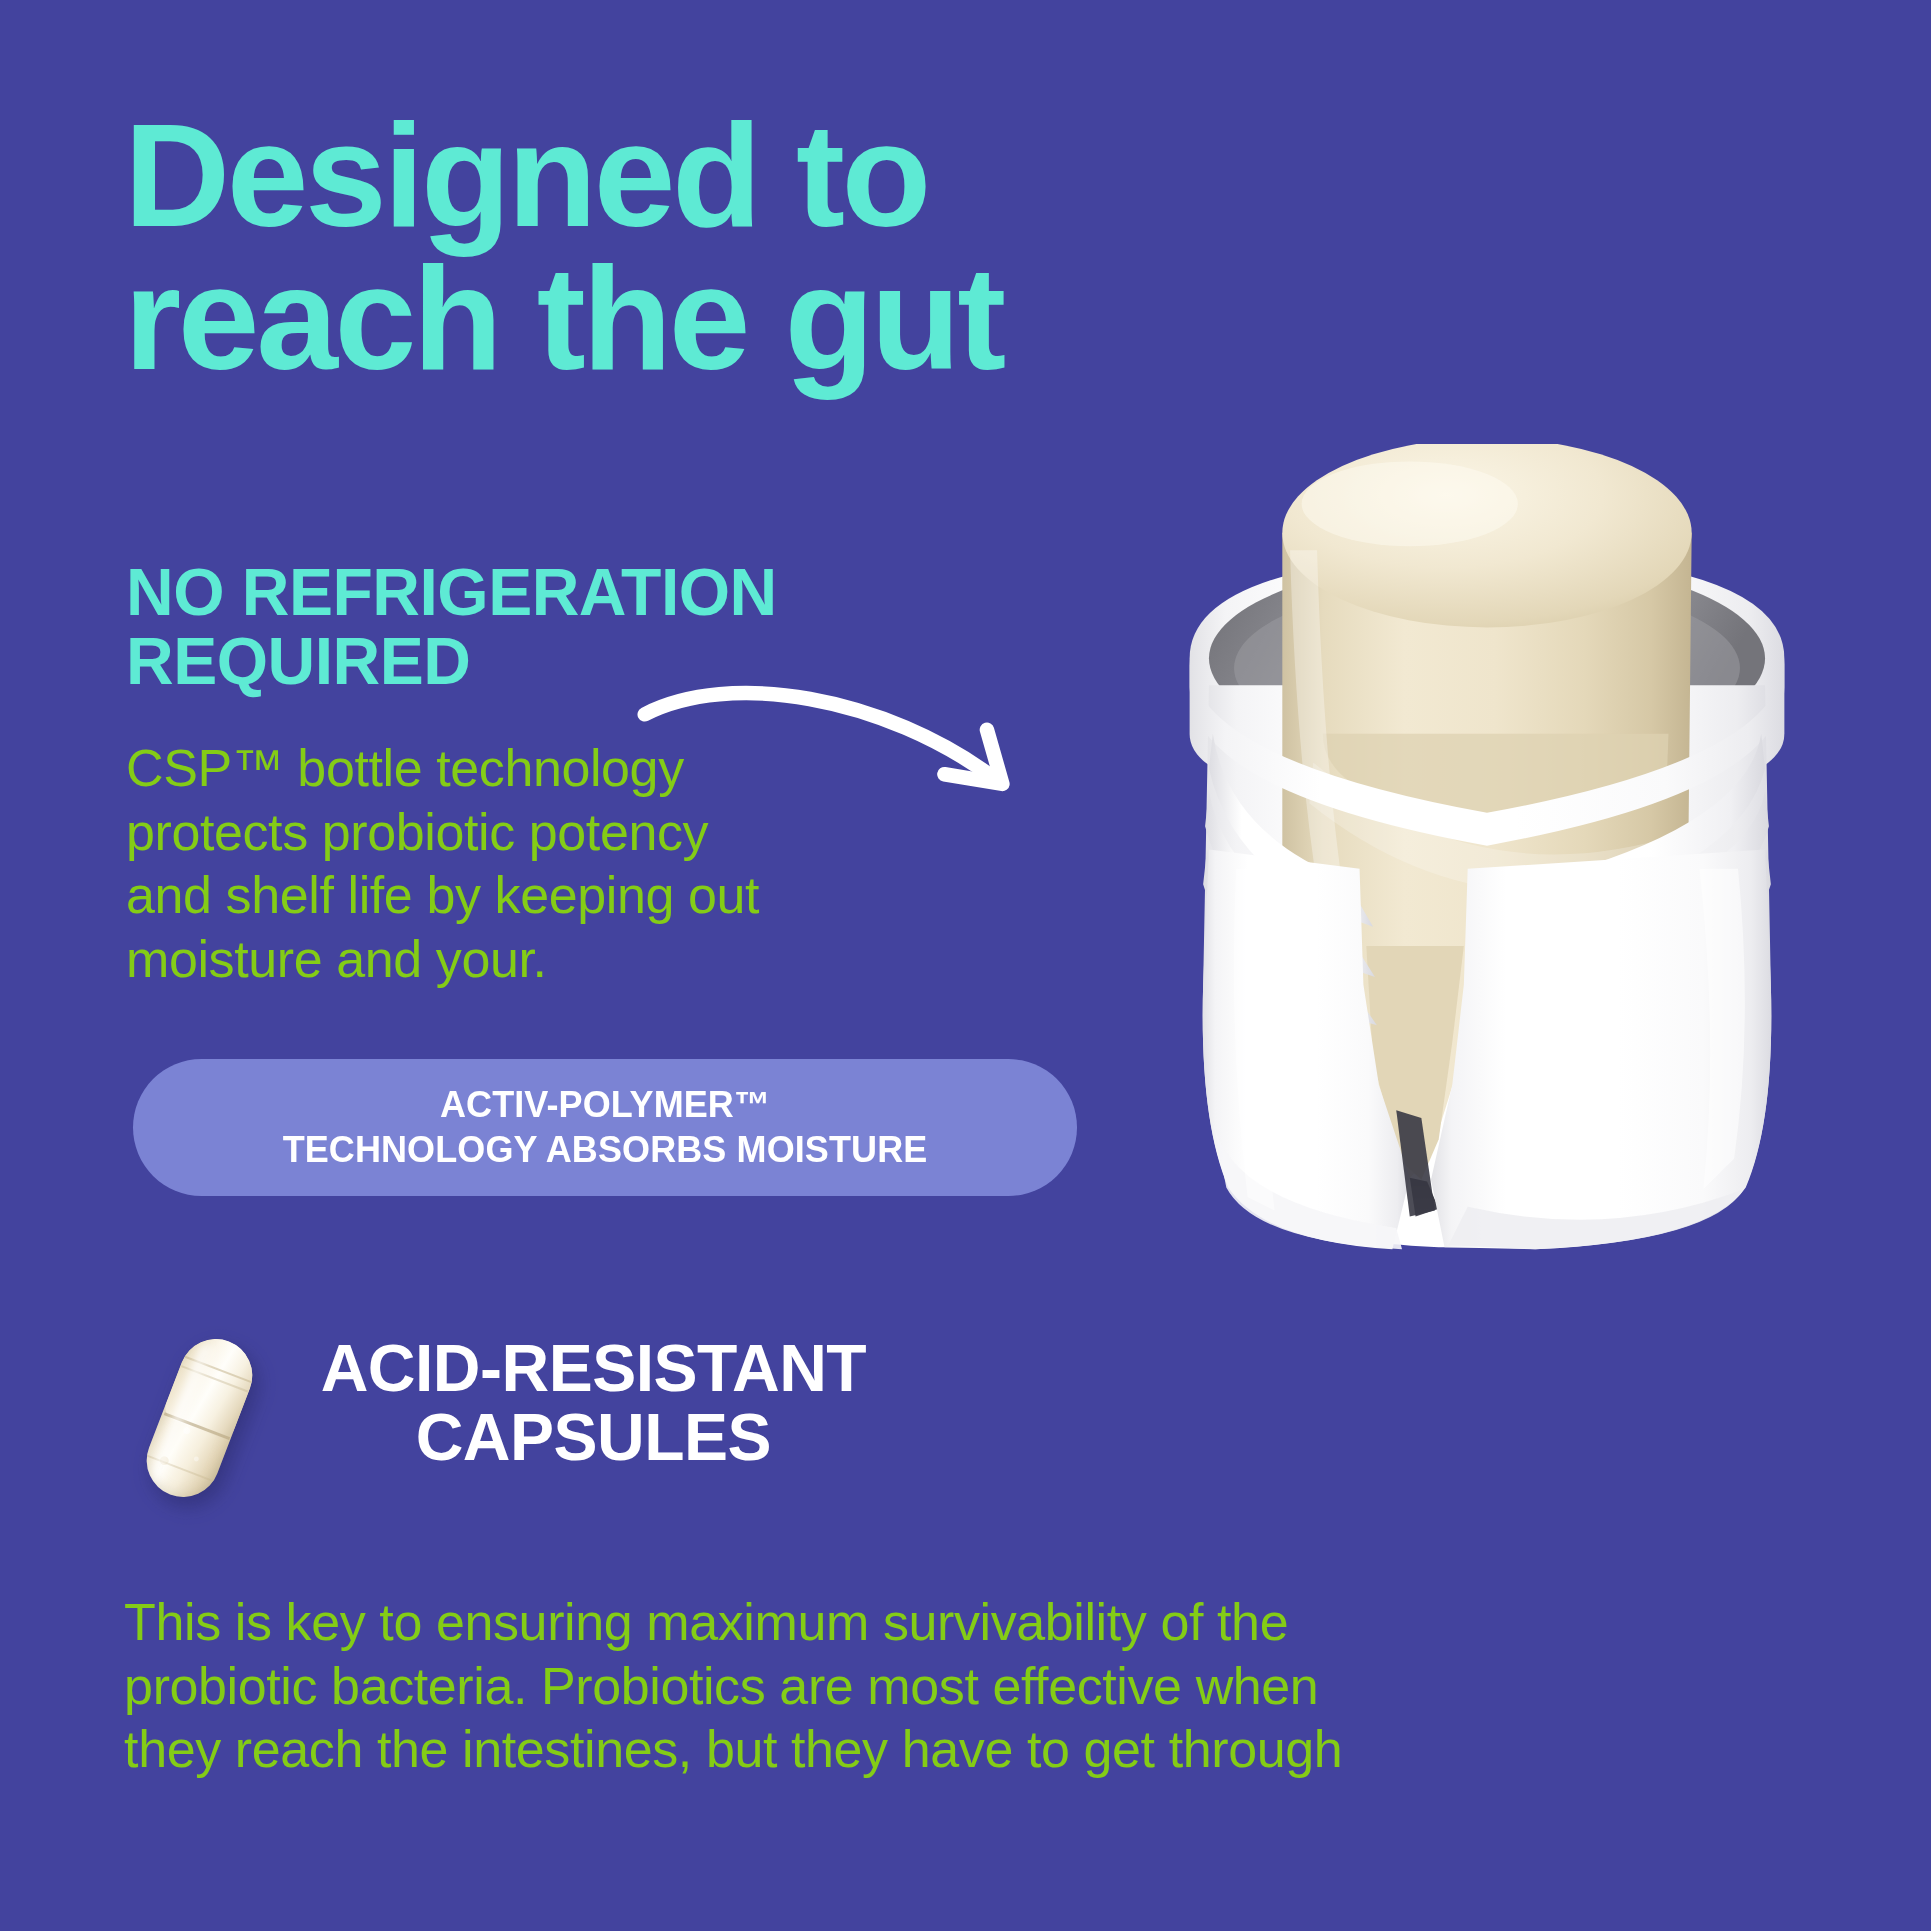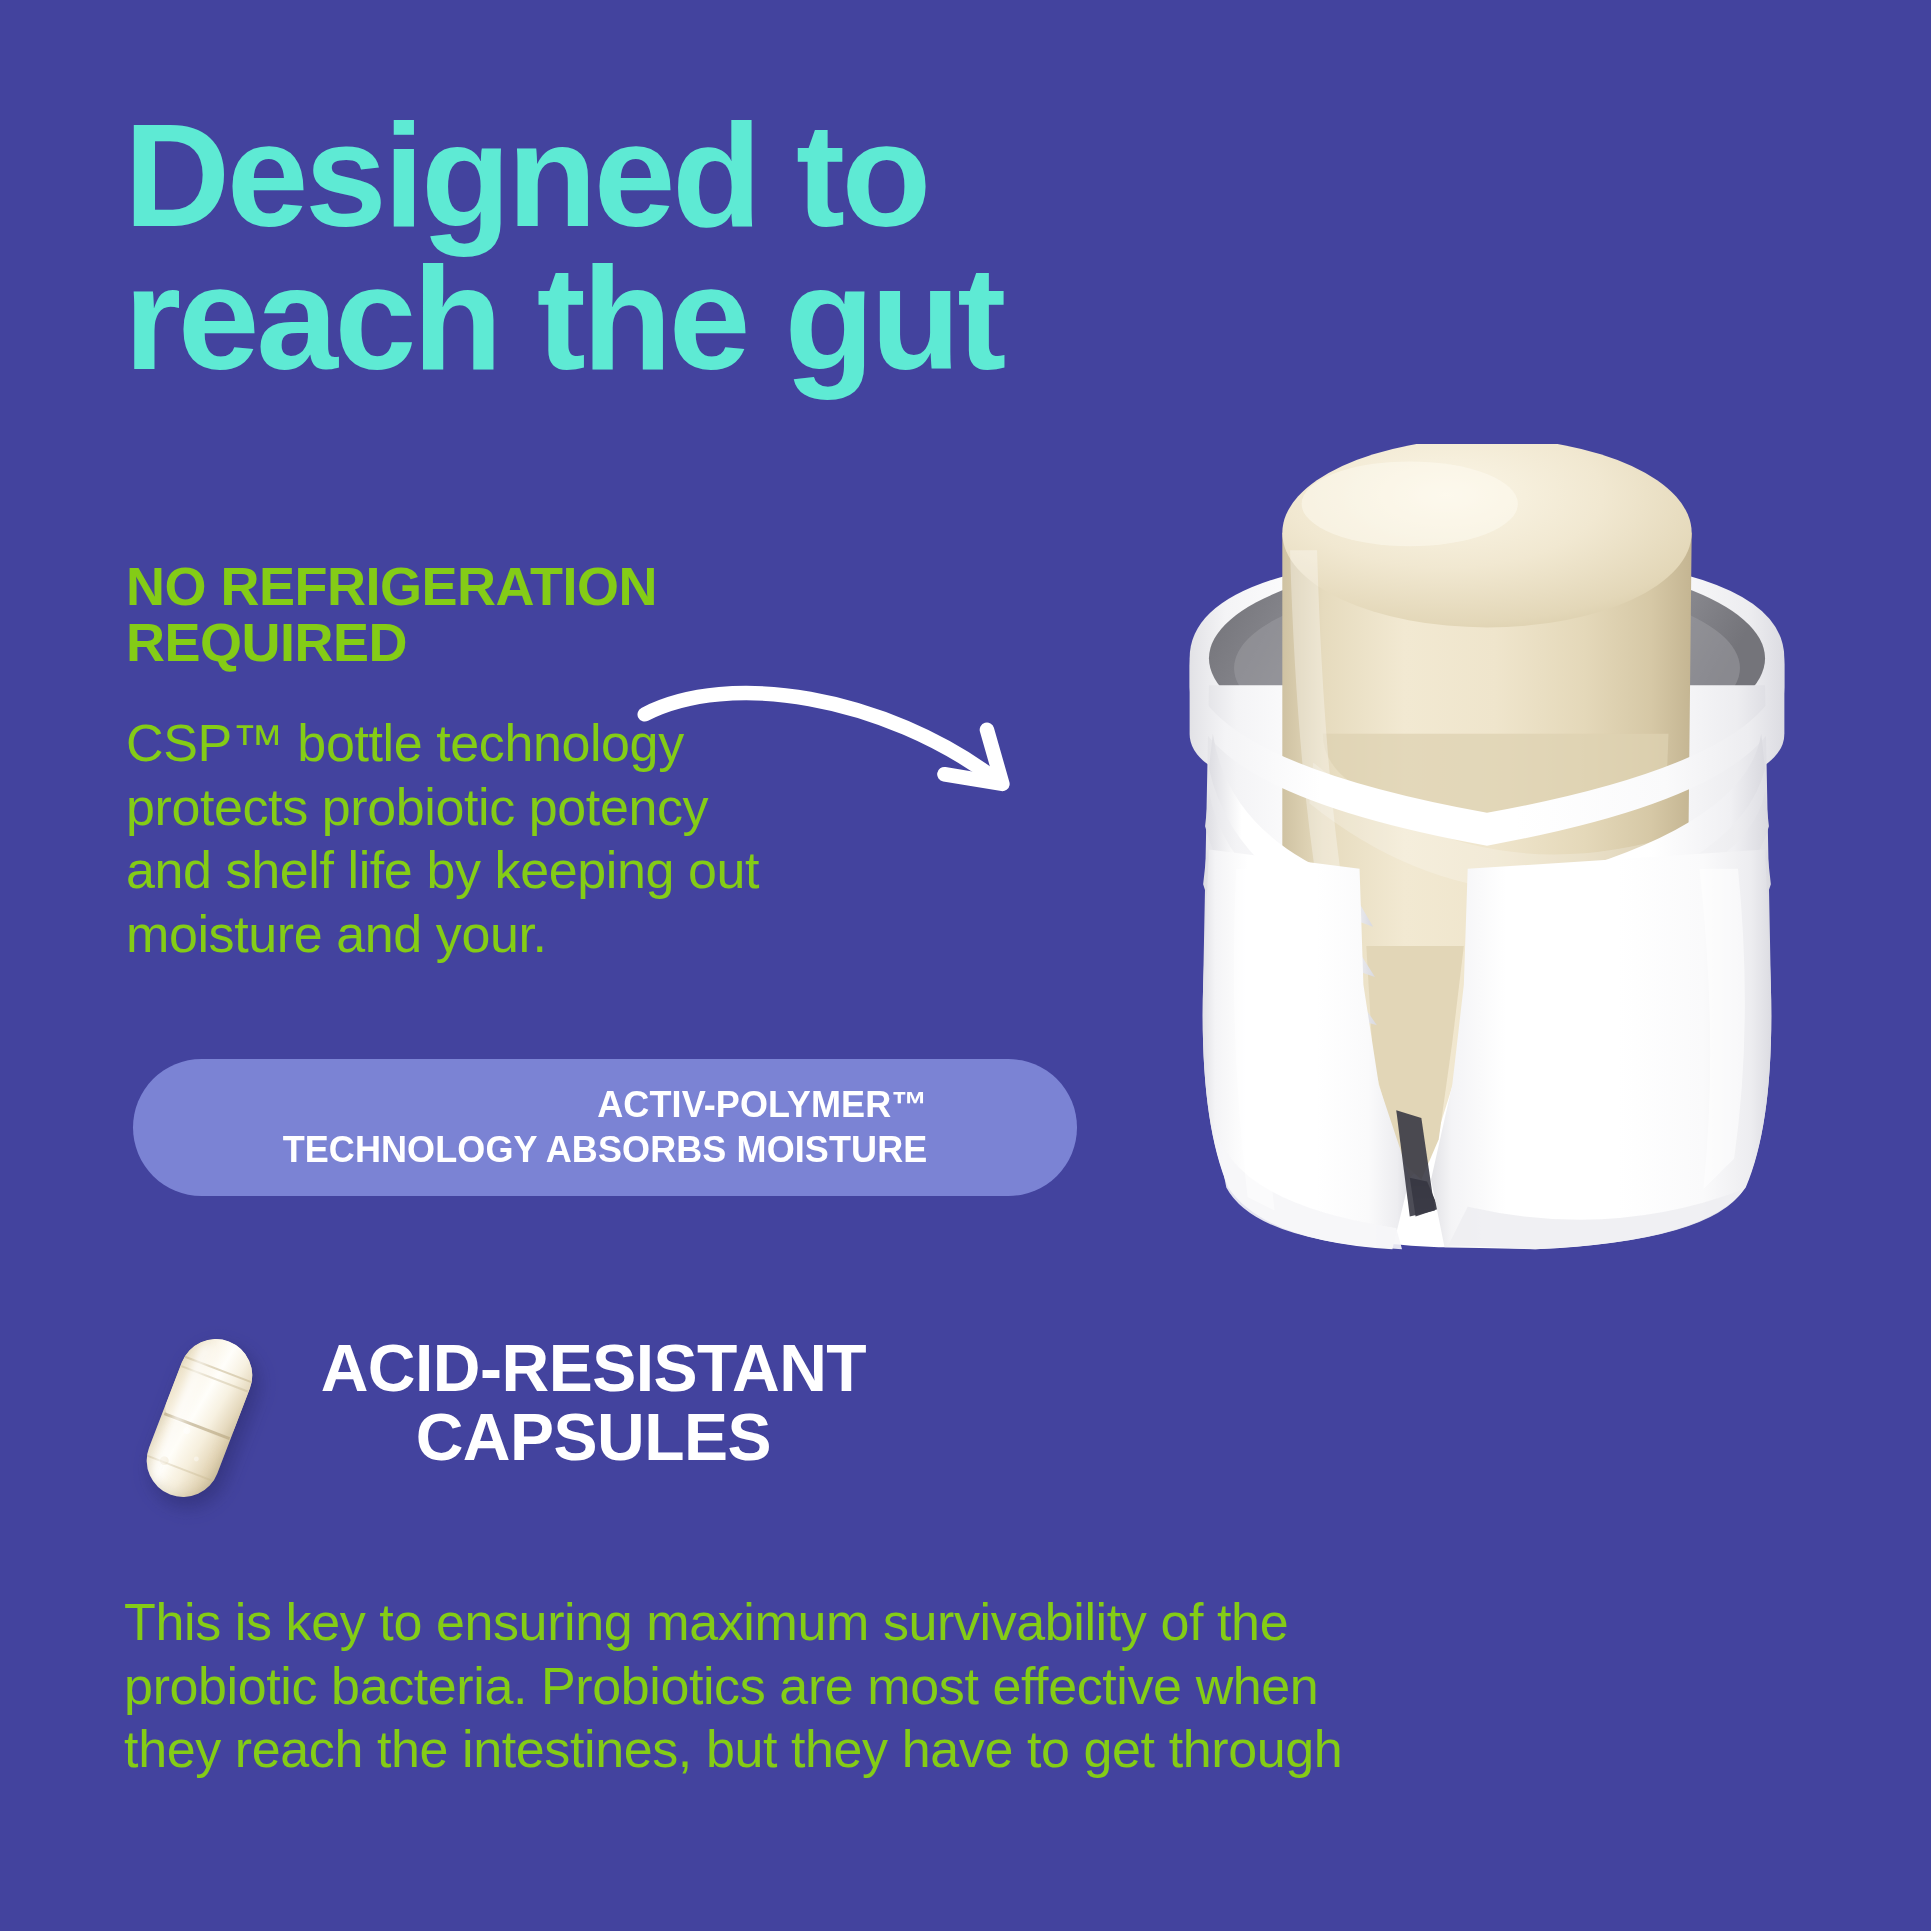--- a/index.html
+++ b/index.html
@@ -21,22 +21,22 @@
     font-weight:700;
     line-height:0.97;
     letter-spacing:-3.4px;
   }
   #page-title .tl { display:block; }
 
   
   #section-one { position:absolute; left:126px; top:558px; width:792px; }
 
   .kicker {
-    color:#84cc16;
-    font-size:54px;
+    color:#5eead4;
+    font-size:66px;
     font-weight:700;
     line-height:1.04;
     letter-spacing:-0.5px;
     text-transform:uppercase;
   }
   .kicker .tl { display:block; }
 
   .body-copy {
     color:#84cc16;
     font-weight:400;
@@ -63,21 +63,20 @@
     justify-content:center;
     text-align:center;
   }
   #tech-badge .badge-text {
     color:#ffffff;
     font-size:36px;
     font-weight:700;
     line-height:1.24;
     letter-spacing:0.1px;
     text-transform:uppercase;
-    text-align:right;
   }
   #tech-badge .badge-text .tl { display:block; }
 
   
   #section-two { position:absolute; left:126px; top:1330px; width:1699px; }
 
   #capsule-row {
     display:flex;
     align-items:flex-start;
     gap:0px;

